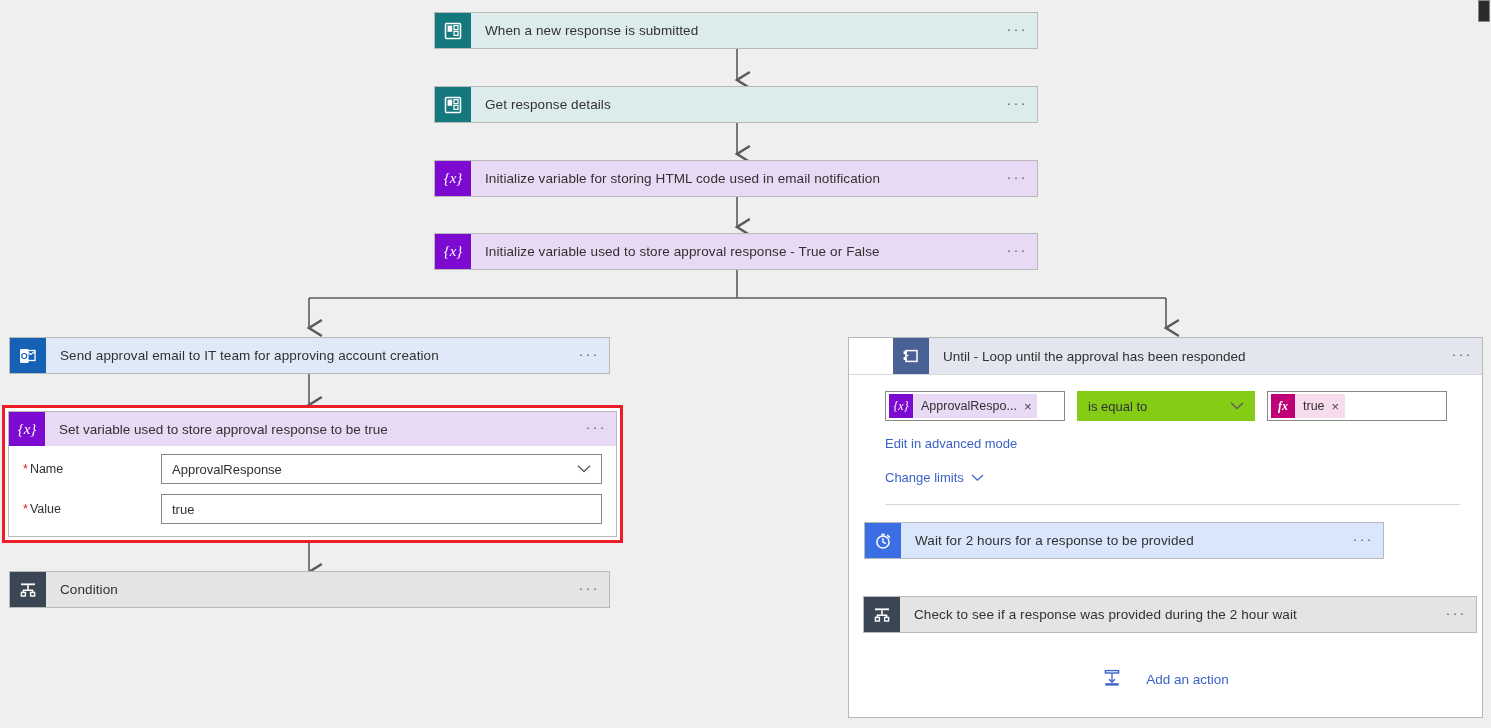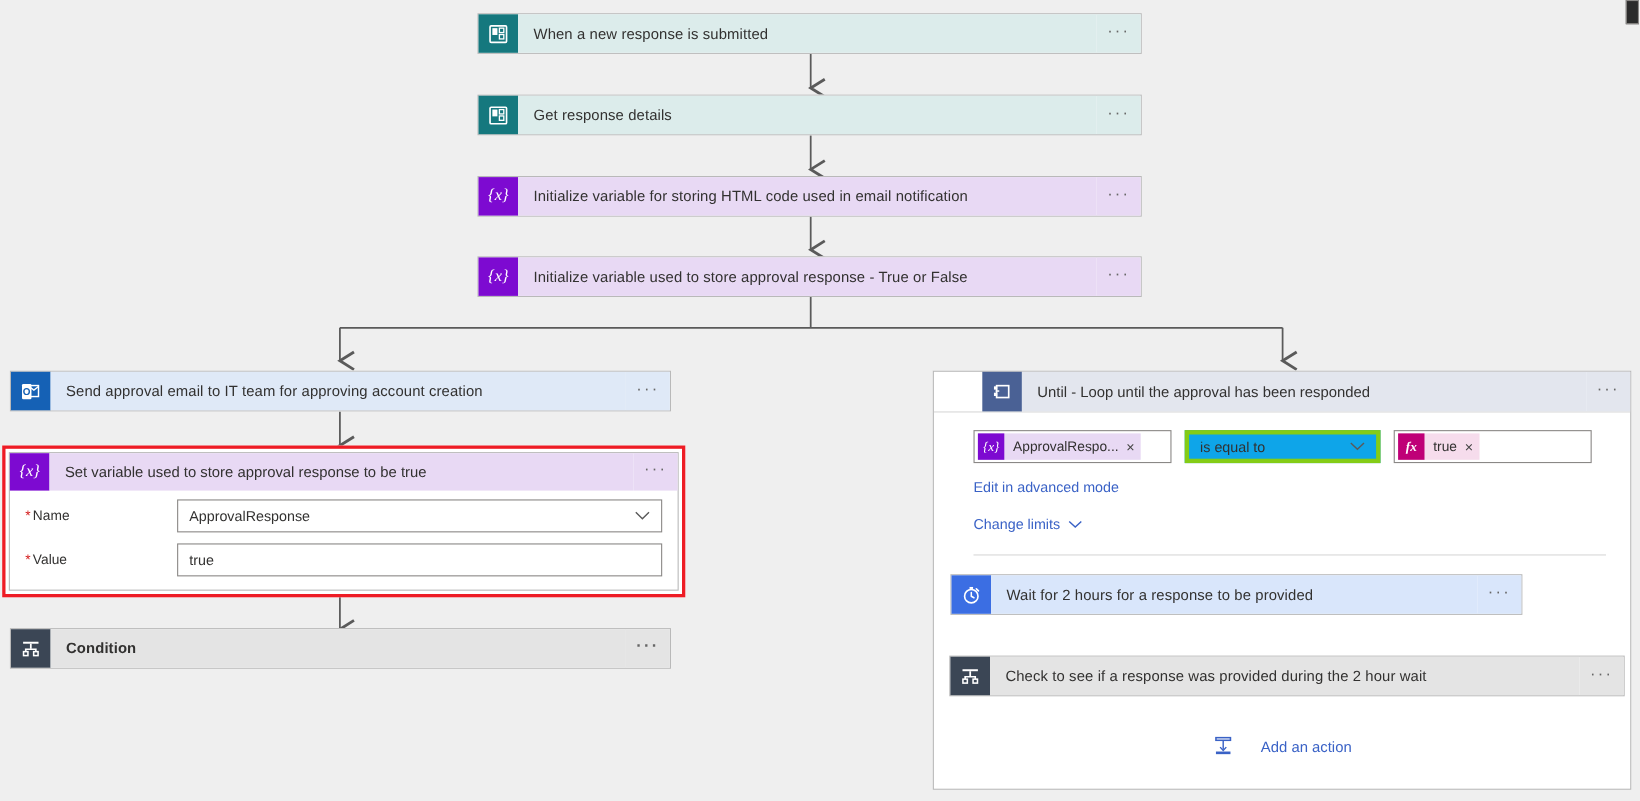--- a/index.html
+++ b/index.html
@@ -178,22 +178,22 @@
   .tok.fxtok .tok-ico { background: #bf0077; font-weight:700; }
   .tok-label {
     font-size: 12.5px;
     color: #323130;
     padding: 0 7px 0 8px;
     white-space: nowrap;
   }
   .tok-x { font-size: 13px; color: #444; line-height: 1; }
   .select-box {
     height: 30px;
-    border: 4px solid #84cc16;
-    background: #0ea5e9;
+    border: 1px solid #84cc16;
+    background: #84cc16;
     display: flex; align-items: center;
     padding: 0 10px;
     font-size: 13px;
     color: #323130;
     position: relative;
   }
   .select-box .chev { position:absolute; right: 10px; top:50%; transform:translateY(-50%); }
 
   .linkrow { padding-left: 36px; }
   .flink {
@@ -335,21 +335,21 @@
         <div class="fld-label">
           <span class="req">*</span><span>Value</span>
         </div>
         <div class="fld-input">
           <span>true</span>
         </div>
       </div>
     </div>
   </div>
 
-  <div class="card tint-cond" style="left:9px; top:571px; width:601px;font-weight:bold;">
+  <div class="card tint-cond" style="left:9px; top:571px; width:601px;">
     <div class="ico">
       <svg width="20" height="20" viewBox="0 0 20 20" aria-hidden="true">
         <rect x="3" y="3.4" width="14" height="1.8" fill="#ffffff"></rect>
         <rect x="9.2" y="5.2" width="1.6" height="4.6" fill="#ffffff"></rect>
         <path d="M5.4 12.2 L5.4 10.2 L14.6 10.2 L14.6 12.2" fill="none" stroke="#ffffff" stroke-width="1.5"></path>
         <rect x="3.4" y="12.4" width="4" height="3.6" fill="none" stroke="#ffffff" stroke-width="1.4"></rect>
         <rect x="12.6" y="12.4" width="4" height="3.6" fill="none" stroke="#ffffff" stroke-width="1.4"></rect>
       </svg>
     </div>
     <div class="ttl">Condition</div>

